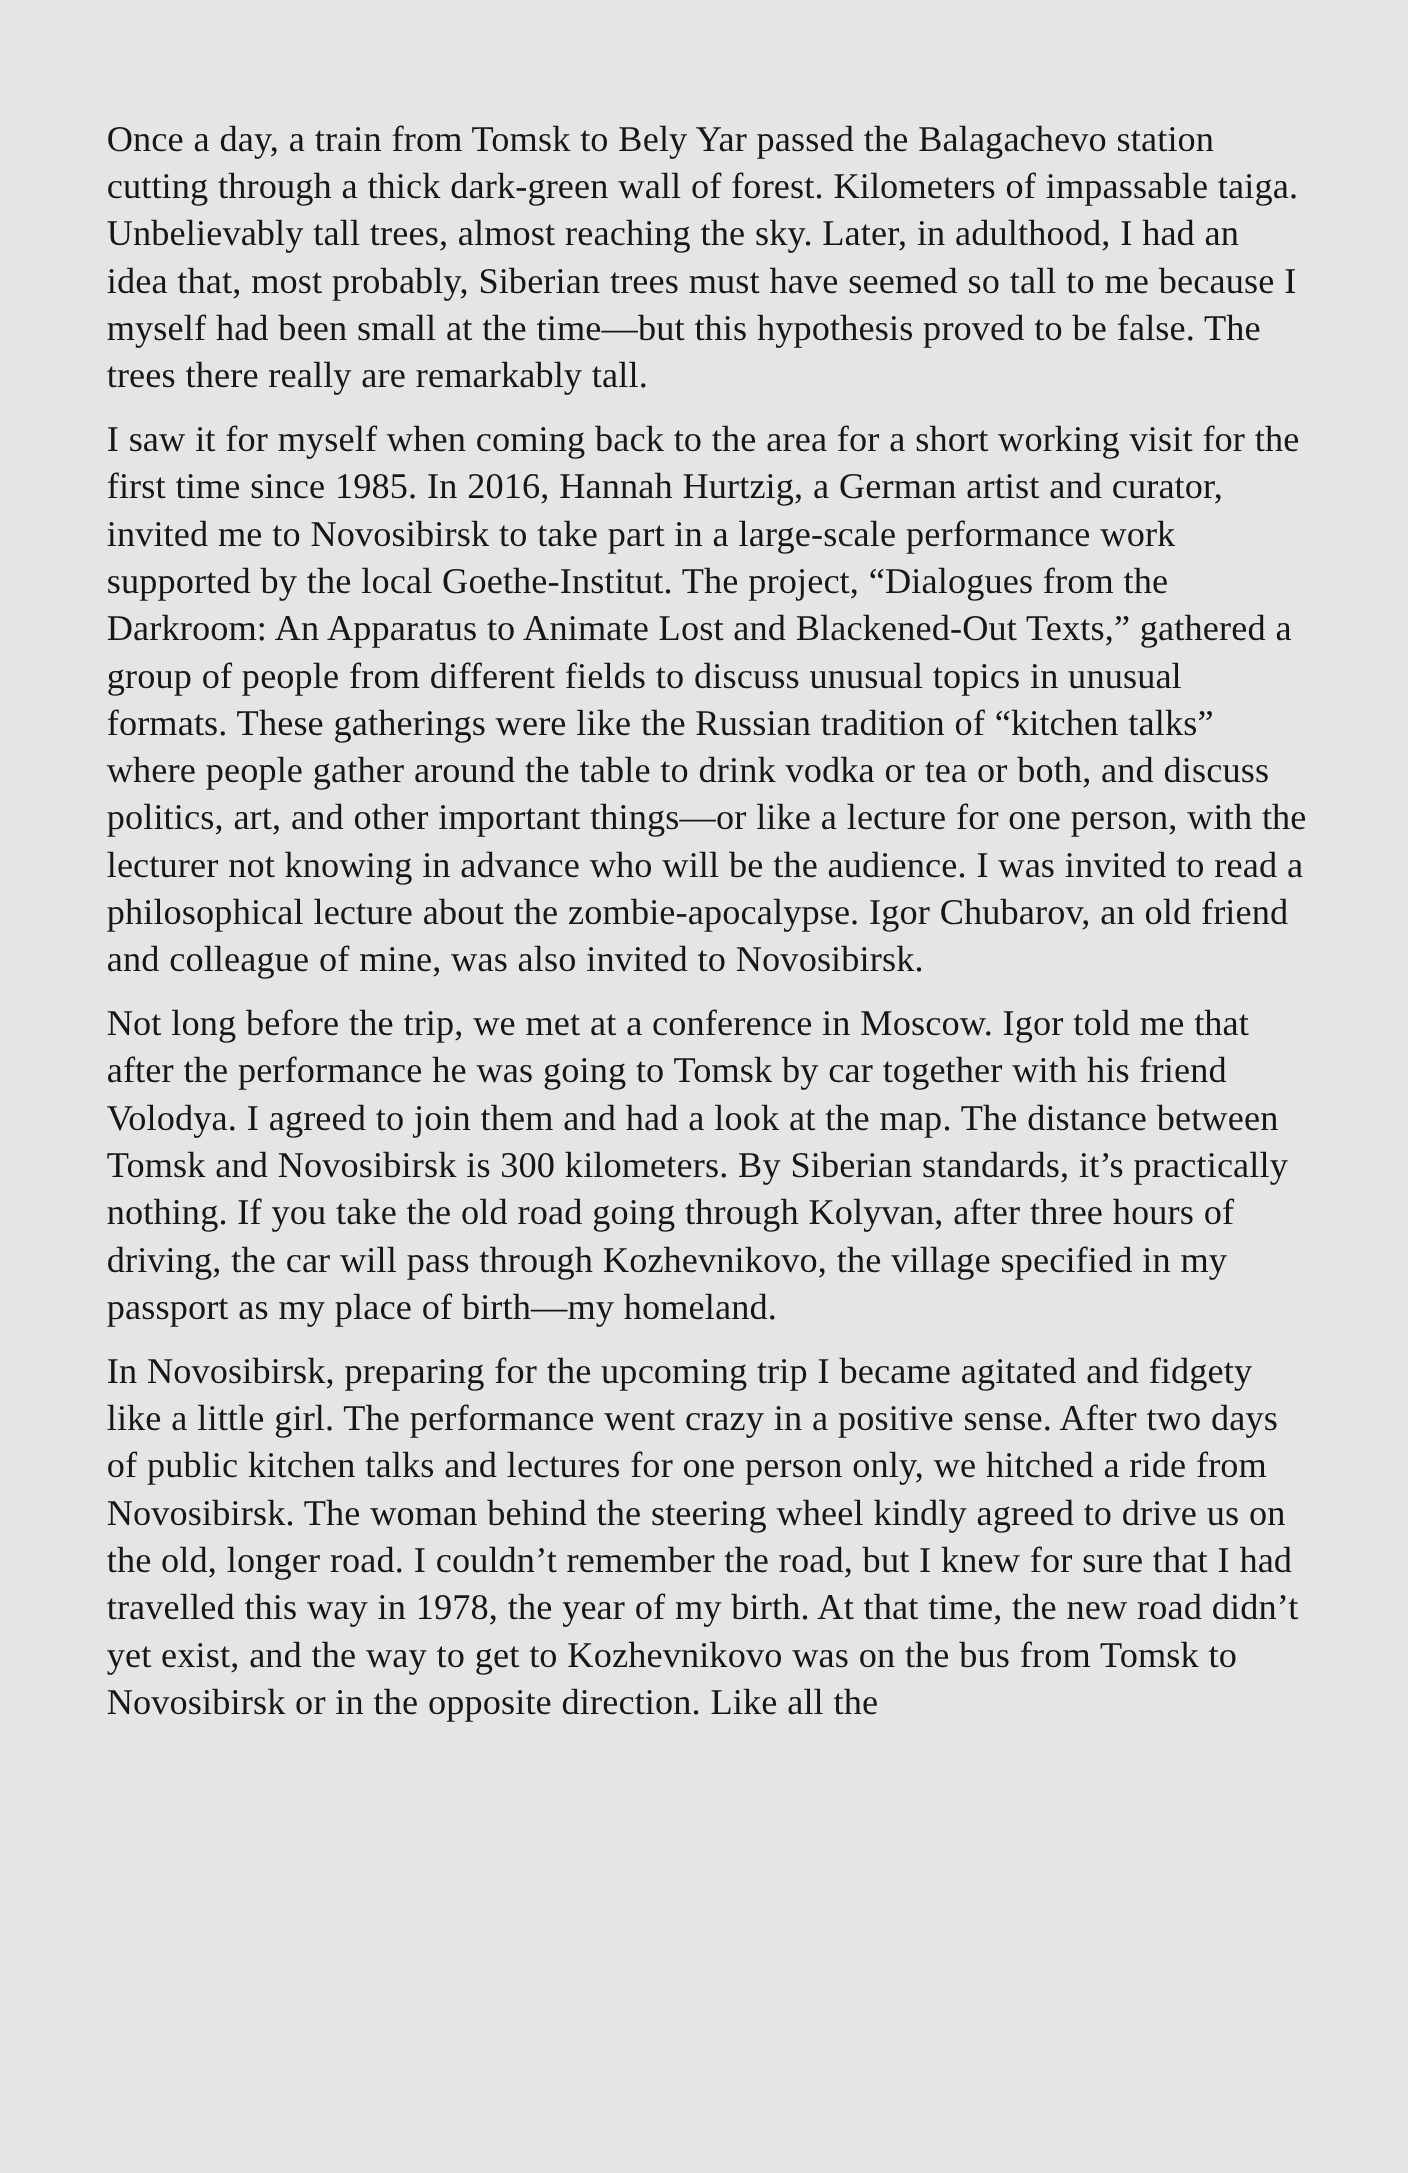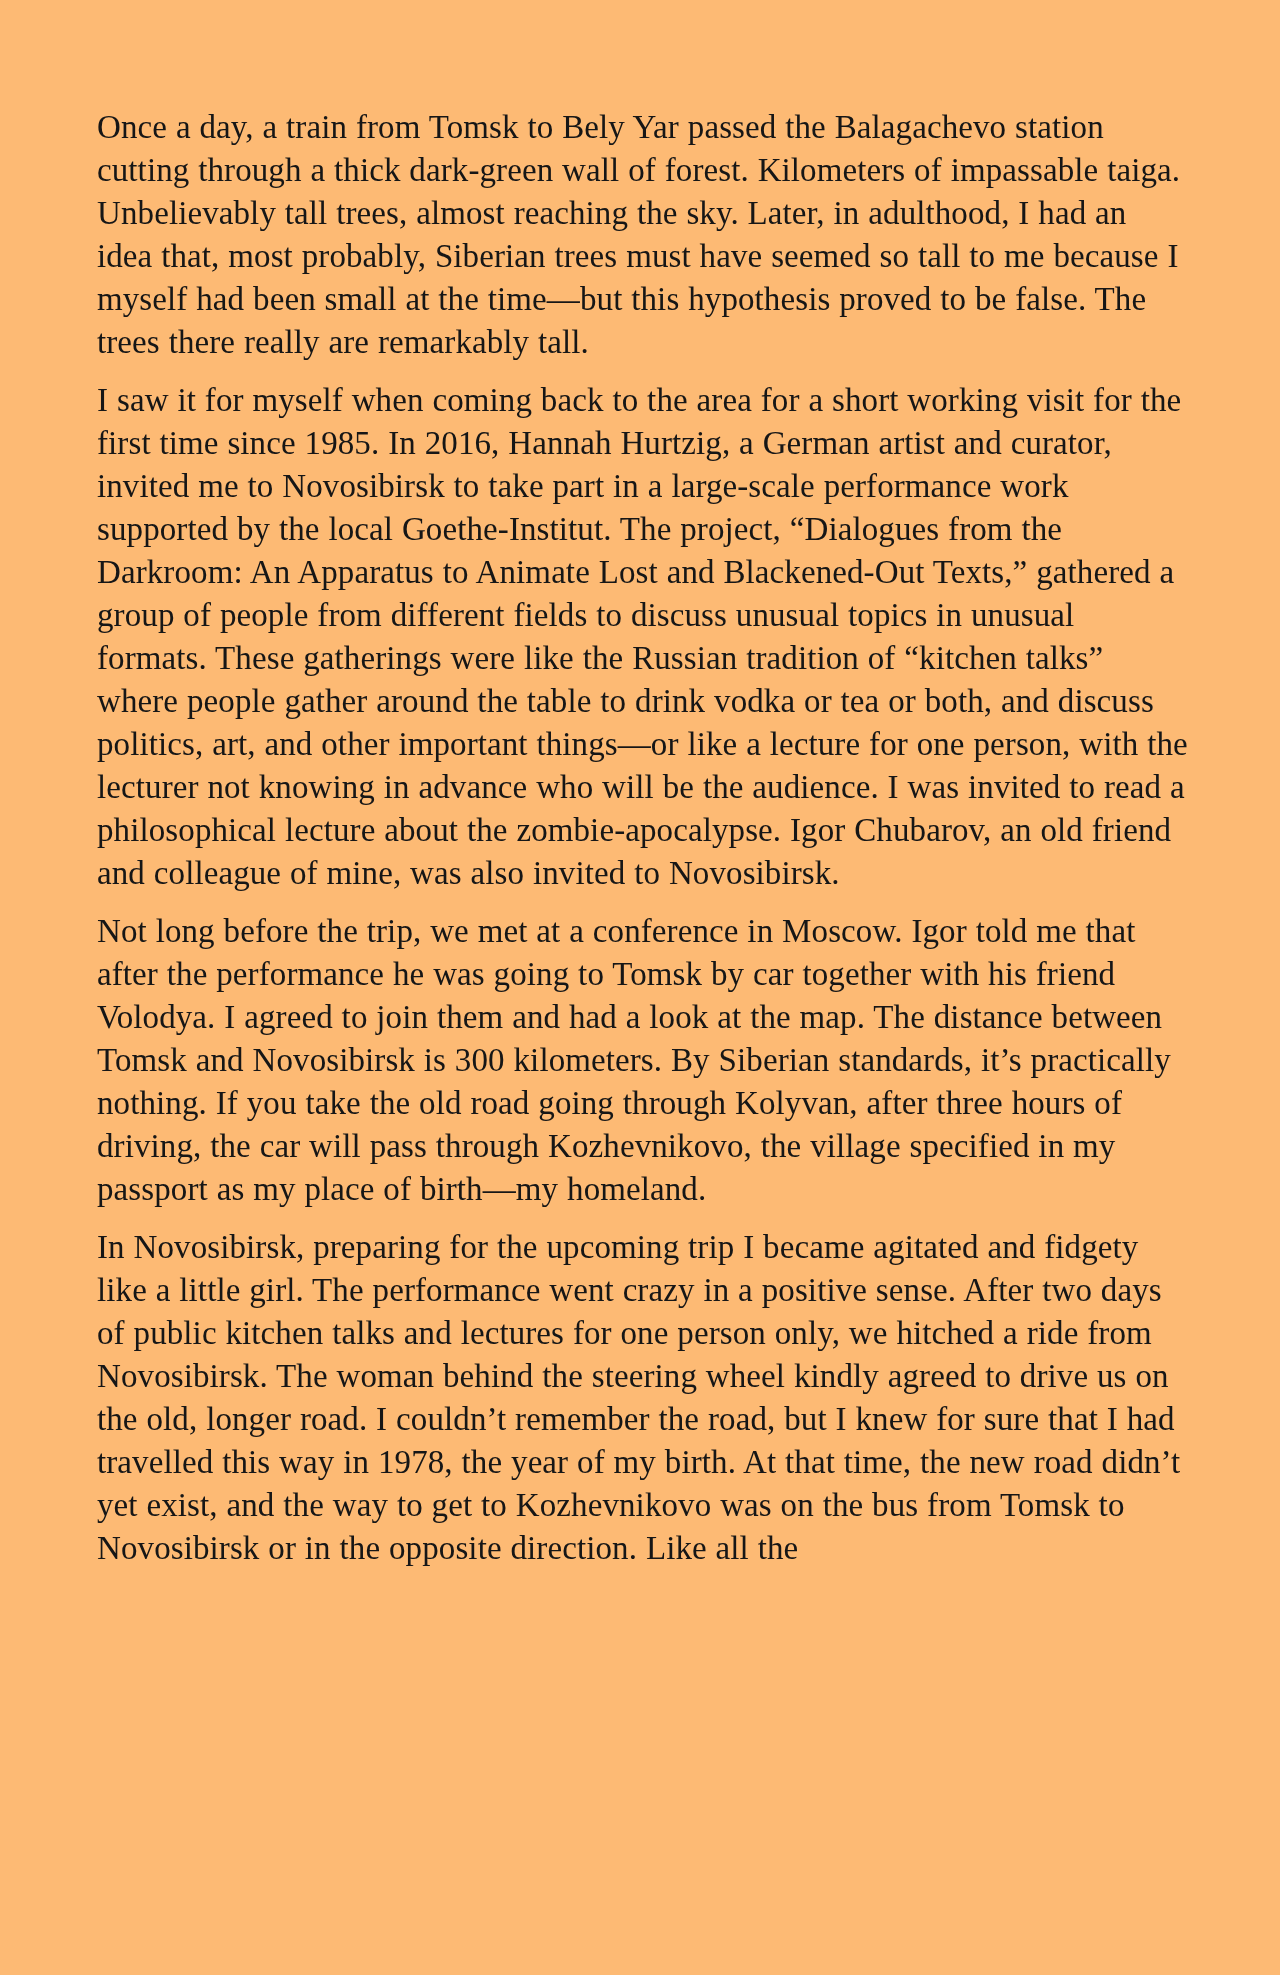--- a/index.html
+++ b/index.html
@@ -11,21 +11,21 @@
     width: 1280px;
     height: 1975px;
     overflow: hidden;
     position: relative;
   }
   .page {
     box-sizing: border-box;
     width: 1280px;
     height: 1975px;
     padding: 106px 90px 0 97px;
-    background: #fdba74;
+    background: #e5e5e5;
   }
   .text-block {
     width: 1092px;
   }
   .text-block p {
     margin: 0 0 15px 0;
     font-family: "Liberation Serif", "DejaVu Serif", serif;
     font-size: 33px;
     line-height: 43px;
     color: #161616;

